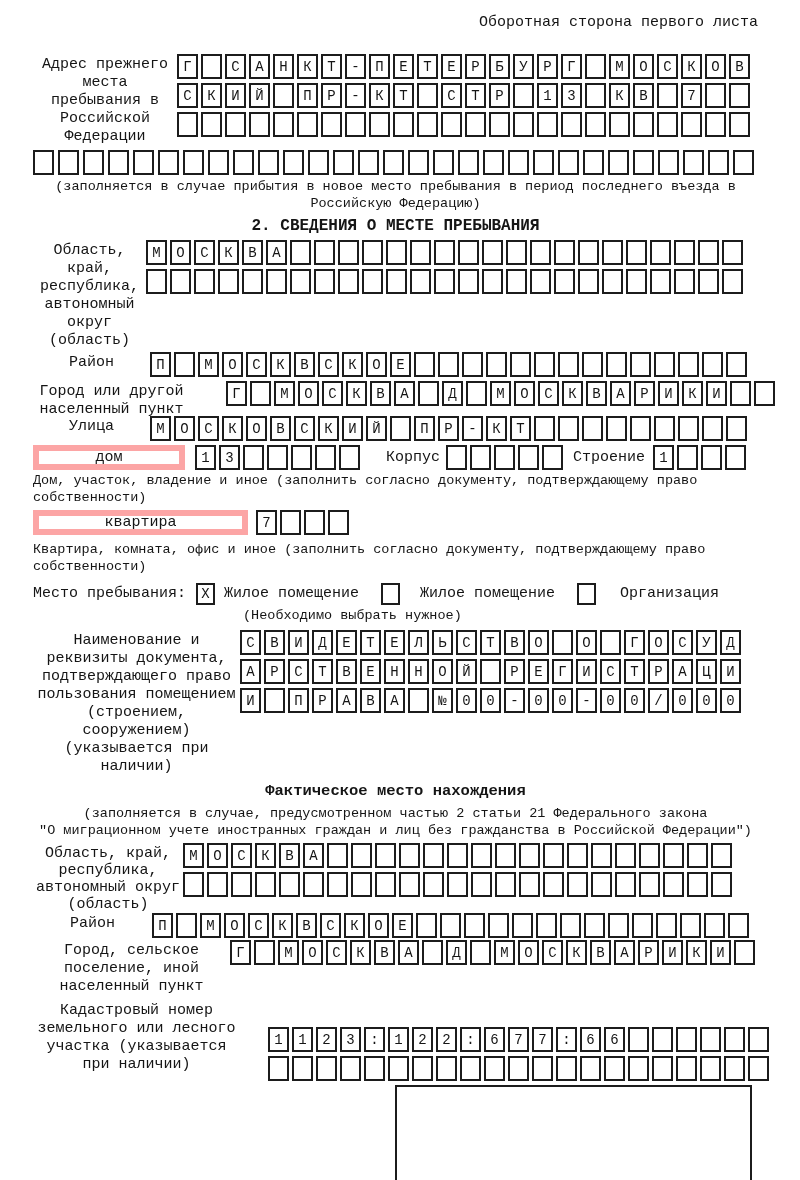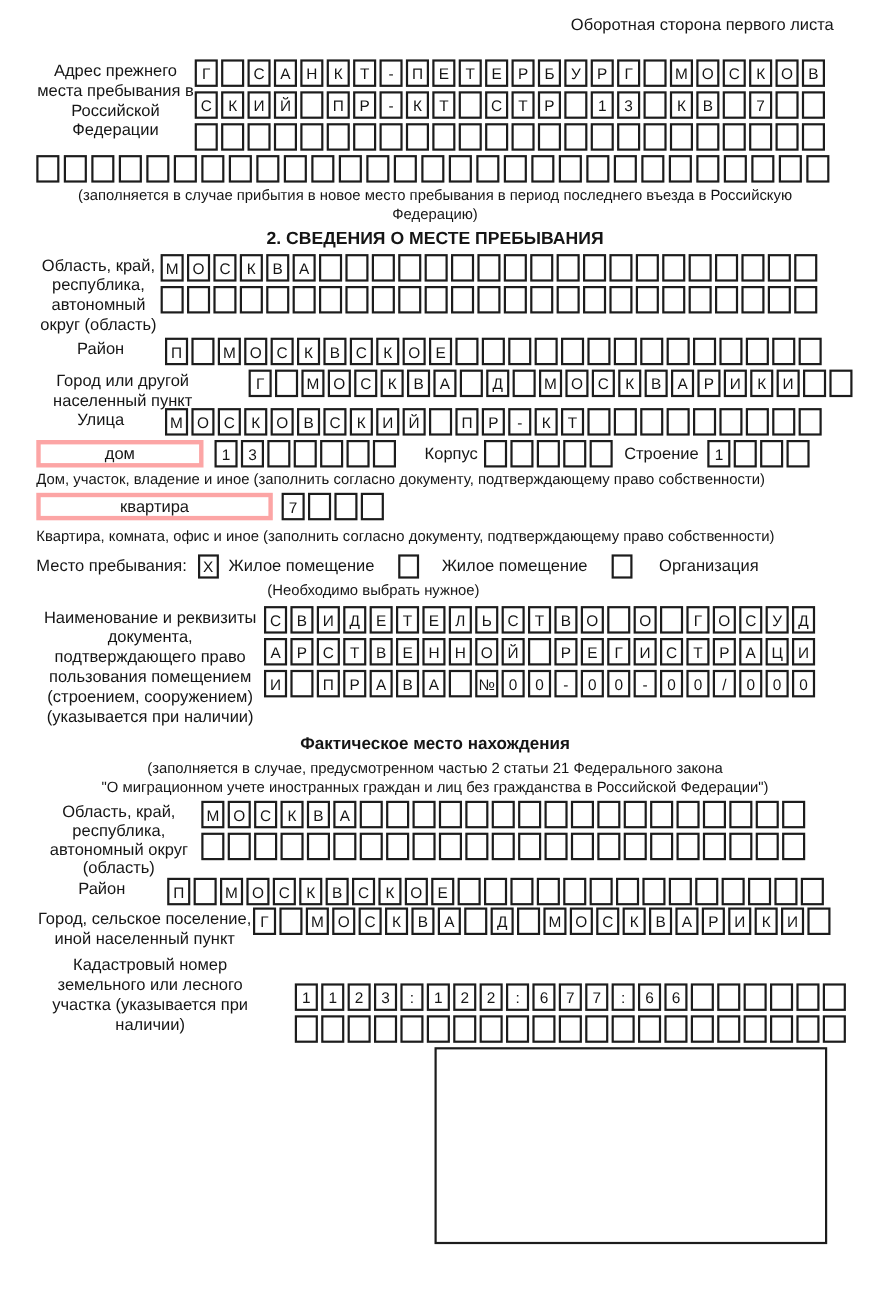--- a/index.html
+++ b/index.html
@@ -1,39 +1,39 @@
 <!DOCTYPE html>
 <html><head>
 <meta charset="utf-8">
 <style>
   * { margin:0; padding:0; box-sizing:border-box; }
   html,body { background:#888; }
   .page {
     position:relative; width:800px; height:1180px; margin:0 auto;
     background:#fff; color:#151515; overflow:hidden;
-    font-family:Liberation Sans, sans-serif;
+    font-family:Liberation Mono, monospace;
     padding:0 42px 0 33px;
   }
   .hdr { margin-top:14px; text-align:right; font-size:15px; line-height:18px; }
   .field { display:flex; }
   .label { flex-shrink:0; font-size:15px; line-height:18px; padding-top:2px;text-align:center; }
   .rows { display:flex; flex-direction:column; gap:4px; }
   .cellrow { display:flex; gap:3px; }
   .cellrow.gap4 { gap:4px; }
   .cell {
     width:21px; height:25px; flex-shrink:0;
     border:2px solid #1c1c1c;
     display:flex; align-items:center; justify-content:center;
     font-size:14px; line-height:1;
   }
   .note { font-size:13.5px; line-height:17px; }
   .center { text-align:center; }
   .sec-title { margin-top:5px; text-align:center; font-weight:bold; font-size:16px; line-height:19px; }
   .named-box {
-    border:4px solid #fca5a5; height:25px; flex-shrink:0;
+    border:6px solid #fca5a5; height:25px; flex-shrink:0;
     display:flex; align-items:center; justify-content:center; font-size:15px;
   }
   .inline-row { display:flex; align-items:center; }
   .inline-lbl { font-size:15px; line-height:18px; }
   .checkbox {
     width:19px; height:22px; border:2px solid #1c1c1c; flex-shrink:0;
     display:inline-flex; align-items:center; justify-content:center; font-size:14px;
   }
   .stamp-box { margin-left:362px; margin-top:4px; width:357px; height:179px; border:2px solid #1c1c1c; }
   .stamp-caption { margin-left:330px; margin-top:5px; width:420px; text-align:center; font-size:13.8px; line-height:18px; }

